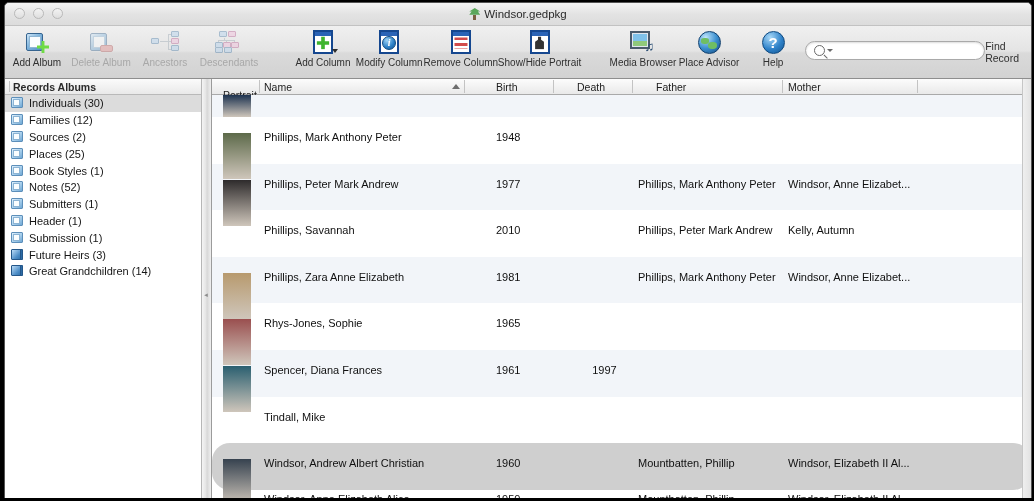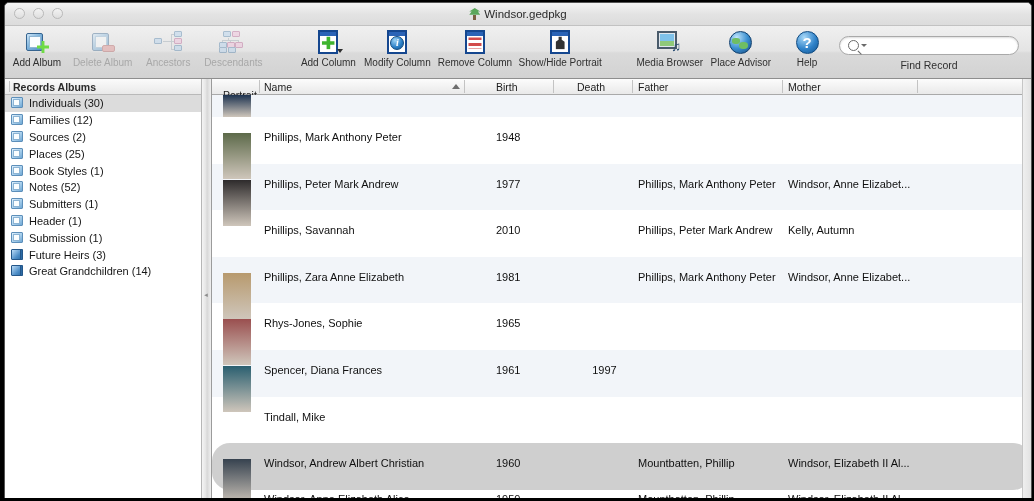--- a/index.html
+++ b/index.html
@@ -107,21 +107,21 @@
   .ic-globe:before{content:"";position:absolute;left:2px;top:6px;width:8px;height:6px;background:#6fbe63;border-radius:40%;}
   .ic-globe:after{content:"";position:absolute;right:3px;bottom:4px;width:9px;height:7px;background:#6fbe63;border-radius:45%;}
 
   .ic-help{width:23px;height:23px;border-radius:50%;
      background:radial-gradient(circle at 34% 26%,#a9d9f8,#2f82c9 56%,#14548f);
      border:1px solid #0f4a81;box-sizing:border-box;
      color:#fff;font:bold 15px "Liberation Sans",sans-serif;
      display:flex;align-items:center;justify-content:center;}
 
   
-  .tb-search{margin-left:auto;padding:10px 12px 0 0;display:flex;flex-direction:column;align-items:center;}
+  .tb-search{margin-left:auto;padding:10px 12px 0 0;display:flex;align-items:center;}
   .searchfield{
     width:180px;height:19px;border-radius:10px;background:#fff;
     border:1px solid #a9a9a9;box-shadow:inset 0 1px 2px rgba(0,0,0,.14);
     display:flex;align-items:center;padding:0 8px;box-sizing:border-box;
   }
   .mag{width:9px;height:9px;border:1.4px solid #6a6a6a;border-radius:50%;position:relative;flex:0 0 auto;}
   .mag:after{content:"";position:absolute;right:-4px;bottom:-3px;width:5px;height:1.4px;background:#6a6a6a;transform:rotate(45deg);}
   .mag-tri{width:0;height:0;margin-left:2px;
      border-left:3px solid transparent;border-right:3px solid transparent;border-top:3.5px solid #6a6a6a;}
   .search-input{border:0;outline:0;background:transparent;font-size:11px;flex:1;margin-left:4px;color:#111;}
@@ -165,21 +165,21 @@
     font-size:10.5px;color:#1c1c1c;
   }
   .th{display:flex;align-items:center;position:relative;padding-left:5px;box-sizing:border-box;white-space:nowrap;overflow:hidden;}
   .th + .th:before{content:"";position:absolute;left:0;top:1px;bottom:1px;width:1px;background:#c3c3c3;}
   .th .sort{margin-left:auto;margin-right:4px;width:0;height:0;
      border-left:4px solid transparent;border-right:4px solid transparent;border-bottom:5px solid #6e6e6e;}
   .th.c-portrait{width:47px;}
   .th.c-name{width:205px;gap:6px;}
   .th.c-birth{width:89px;padding-left:32px;}
   .th.c-death{width:79px;padding-left:24px;}
-  .th.c-father{width:150px;padding-left:6px;}
+  .th.c-father{width:150px;padding-left:24px;}
   .th.c-mother{width:135px;padding-left:6px;}
   .th.c-extra{flex:1;}
 
   .tbody{flex:1;overflow:hidden;position:relative;}
   .row{display:flex;height:46.6px;align-items:flex-start;box-sizing:border-box;}
   .row.odd{background:#ffffff;}
   .row.even{background:#f2f5f9;}
   .row.selected{background:#cfcfcf;border-radius:18px;}
   .row.clipped-top{height:22px;align-items:flex-end;}
   .cell{font-size:11px;color:#101010;padding-top:14px;box-sizing:border-box;white-space:nowrap;overflow:hidden;}

